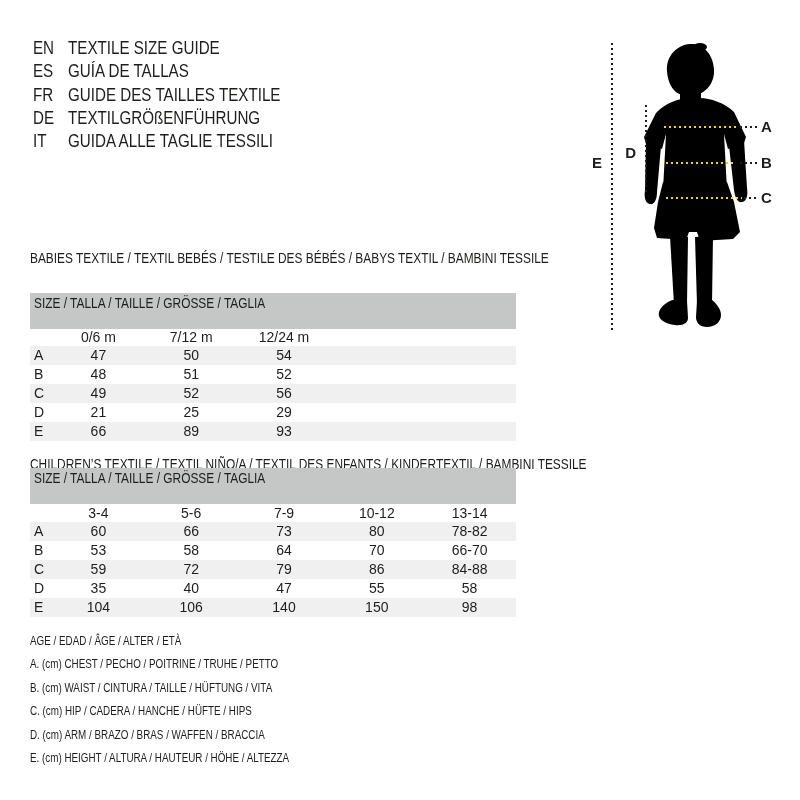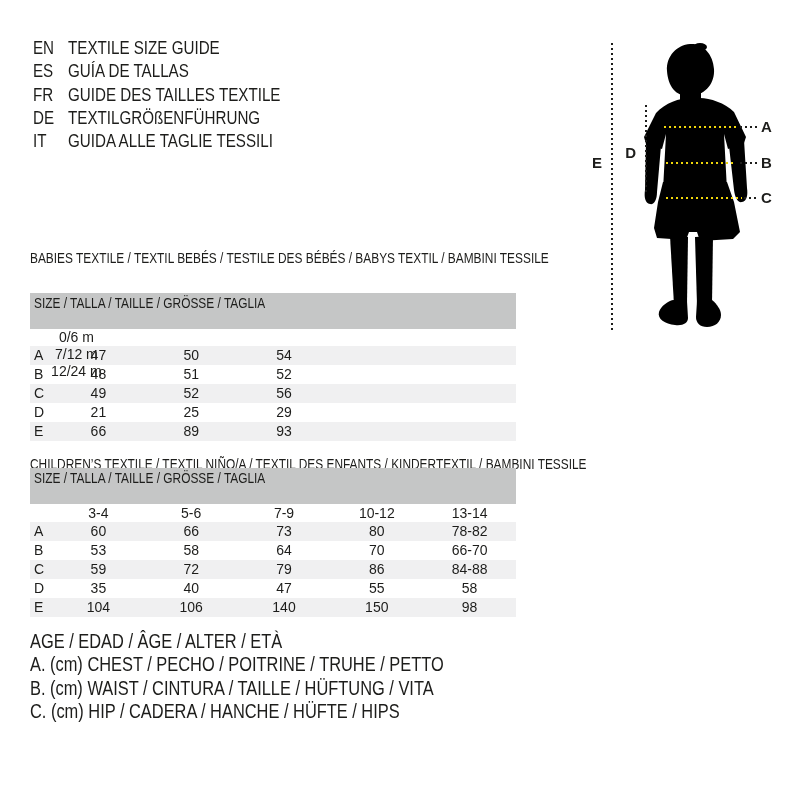--- a/index.html
+++ b/index.html
@@ -30,21 +30,21 @@
   .tbl{left:30px;width:486px;}
   .tbl .bar{height:36px;line-height:20px;background:#c5c6c6;padding-left:4px;font-size:14.5px;}
   .tbl .cols{display:flex;font-size:14px;}
   .tbl .row{display:flex;height:19px;line-height:19px;font-size:14px;}
   .tbl .row.odd{background:#f0f0f1;}
   .tbl .lab{width:22px;padding-left:4px;box-sizing:border-box;flex:none;}
   .tbl .c{width:92.8px;flex:none;text-align:center;}
 
   
   #legend{left:30px;top:630px;}
-  .leg-line{height:23.4px;line-height:23.4px;font-size:20px;}
+  .leg-line{height:23.4px;line-height:23.4px;font-size:12px;}
 </style>
 </head>
 <body>
 
 <div id="langs" class="abs">
   <div class="lang-row">
     <span class="lang-code cx">EN</span>
     <span class="cx">TEXTILE SIZE GUIDE</span>
   </div>
   <div class="lang-row">
@@ -112,21 +112,21 @@
 </div>
 
 <div class="abs sec-title" style="top:249px;">
   <span class="cx">BABIES TEXTILE / TEXTIL BEBÉS / TESTILE DES BÉBÉS / BABYS TEXTIL / BAMBINI TESSILE</span>
 </div>
 
 <div class="abs tbl" style="top:293px;">
   <div class="bar">
     <span class="cx">SIZE / TALLA / TAILLE / GRÖSSE / TAGLIA</span>
   </div>
-  <div class="cols" style="height:17px;line-height:17px;flex-direction:column;">
+  <div class="cols" style="height:17px;line-height:17px;">
     <span class="lab"></span>
     <span class="c">0/6 m</span>
     <span class="c">7/12 m</span>
     <span class="c">12/24 m</span>
   </div>
   <div class="row odd">
     <span class="lab">A</span>
     <span class="c">47</span>
     <span class="c">50</span>
     <span class="c">54</span>
@@ -213,13 +213,15 @@
     <span class="c">150</span>
     <span class="c">98</span>
   </div>
 </div>
 
 <div id="legend" class="abs">
   <div class="leg-line"><span class="cx">AGE / EDAD / ÂGE / ALTER / ETÀ</span></div>
   <div class="leg-line"><span class="cx">A. (cm) CHEST / PECHO / POITRINE / TRUHE / PETTO</span></div>
   <div class="leg-line"><span class="cx">B. (cm) WAIST / CINTURA / TAILLE / HÜFTUNG / VITA</span></div>
   <div class="leg-line"><span class="cx">C. (cm) HIP / CADERA / HANCHE / HÜFTE / HIPS</span></div>
+  <div class="leg-line"><span class="cx">D. (cm) ARM / BRAZO / BRAS / WAFFEN / BRACCIA</span></div>
+  <div class="leg-line"><span class="cx">E. (cm) HEIGHT / ALTURA / HAUTEUR / HÖHE / ALTEZZA</span></div>
 </div>
 
 </body></html>

